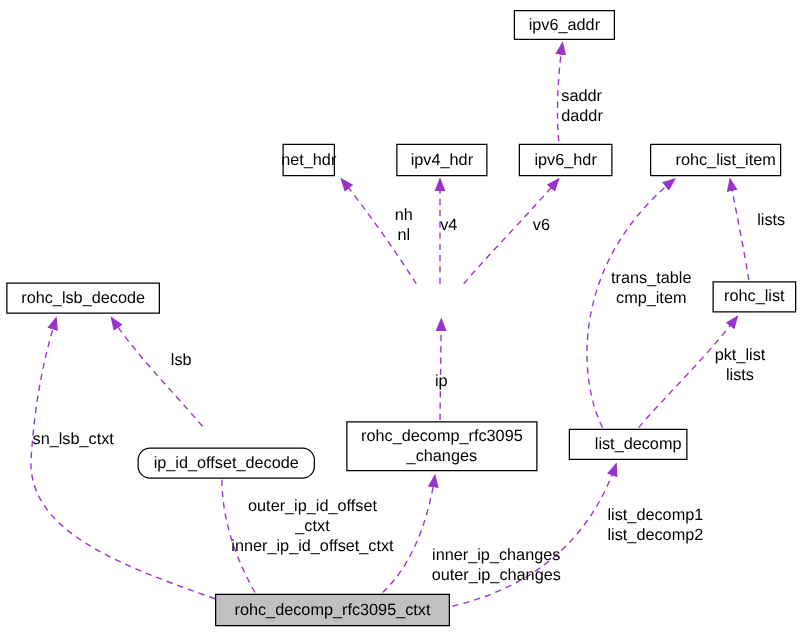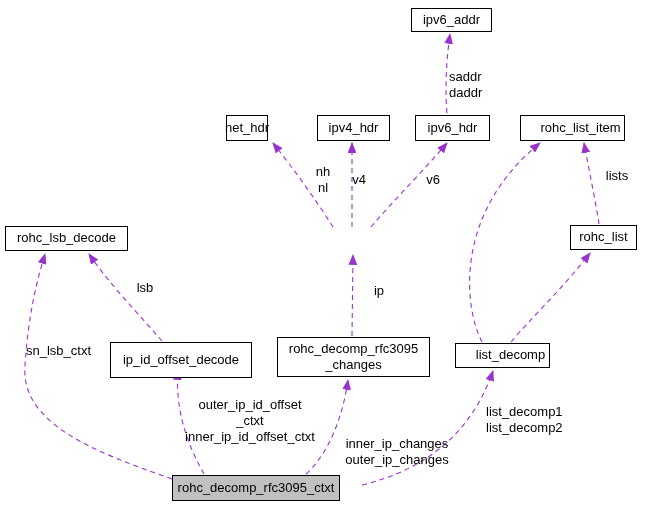--- a/index.html
+++ b/index.html
@@ -69,35 +69,39 @@
       <path class="edge-path" d="M306,474 C330,452 343,415 348,380" stroke="#9a32cd" marker-end="url(#arrowhead)"></path>
       <path class="edge-path" d="M362,485 C432,468 473,428 493,371" stroke="#9a32cd" marker-end="url(#arrowhead)"></path>
     </svg>
     <div class="edge-label" style="left: 449px; top: 55px; width: 52px; text-align: left; margin-top: 14px;">saddr
 daddr</div>
     <div class="edge-label" style="left: 308px; top: 164px; width: 30px; text-align: center;">nh
 nl</div>
     <div class="edge-label" style="left: 346px; top: 172px; width: 26px; text-align: center;">v4</div>
     <div class="edge-label" style="left: 414px; top: 172px; width: 26px; text-align: right;">v6</div>
     <div class="edge-label" style="left: 592px; top: 168px; width: 50px; text-align: center;">lists</div>
+    <div class="edge-label" style="left: 477px; top: 214px; width: 88px; text-align: center;">trans_table
+cmp_item</div>
+    <div class="edge-label" style="left: 564px; top: 276px; width: 56px; text-align: center;">pkt_list
+lists</div>
     <div class="edge-label" style="left: 130px; top: 280px; width: 30px; text-align: center;">lsb</div>
-    <div class="edge-label" style="left: 348px; top: 283px; width: 22px; text-align: center; margin-left: 20px;">ip</div>
+    <div class="edge-label" style="left: 348px; top: 297px; width: 22px; ">ip</div>
     <div class="edge-label" style="left: 26px; top: 343px; width: 78px; text-align: left;">sn_lsb_ctxt</div>
     <div class="edge-label" style="left: 177px; top: 397px; width: 146px; text-align: center;">outer_ip_id_offset
 _ctxt
 inner_ip_id_offset_ctxt</div>
     <div class="edge-label" style="left: 340px; top: 404px; width: 114px; text-align: center; margin-top: 32px;">inner_ip_changes
 outer_ip_changes</div>
     <div class="edge-label" style="left: 486px; top: 404px; width: 74px; text-align: center;">list_decomp1
 list_decomp2</div>
     <div class="node" style="left: 411px; top: 8px; width: 81px; height: 24px; border-color: rgb(0, 0, 0);">ipv6_addr</div>
     <div class="node" style="left: 226px; top: 115px; width: 42px; height: 26px; border-color: rgb(0, 0, 0);">net_hdr</div>
     <div class="node" style="left: 317px; top: 115px; width: 73px; height: 26px; border-color: rgb(0, 0, 0);">ipv4_hdr</div>
     <div class="node" style="left: 415px; top: 115px; width: 75px; height: 26px; border-color: rgb(0, 0, 0); text-align: center;">ipv6_hdr</div>
     <div class="node" style="left: 520px; top: 115px; width: 105px; height: 26px; border-color: rgb(0, 0, 0); padding-left: 16px;">rohc_list_item</div>
     <div class="node" style="left: 5px; top: 226px; width: 123px; height: 25px; border-color: rgb(0, 0, 0);">rohc_lsb_decode</div>
     <div class="node" style="left: 570px; top: 225px; width: 67px; height: 25px; border-color: rgb(0, 0, 0);">rohc_list</div>
-    <div class="node" style="left: 110px; top: 342px; width: 142px; height: 36px; border-color: rgb(0, 0, 0);">ip_id_offset_decode</div>
+    <div class="node" style="left: 110px; top: 358px; width: 142px; height: 25px; border-color: rgb(0, 0, 0); border-radius: 10px;">ip_id_offset_decode</div>
     <div class="node" style="left: 277px; top: 337px; width: 153px; height: 40px; border-color: rgb(0, 0, 0);">rohc_decomp_rfc3095
 _changes</div>
     <div class="node" style="left: 455px; top: 343px; width: 95px; height: 25px; border-color: rgb(0, 0, 0); padding-left: 16px;">list_decomp</div>
-    <div class="node highlight" style="left: 172px; top: 475px; width: 168px; height: 26px; border-color: rgb(0, 0, 0);">rohc_decomp_rfc3095_ctxt</div>
+    <div class="node highlight" style="left: 172px; top: 475px; width: 188px; height: 26px; border-color: rgb(0, 0, 0);">rohc_decomp_rfc3095_ctxt</div>
   </div>
 
 </body></html>

